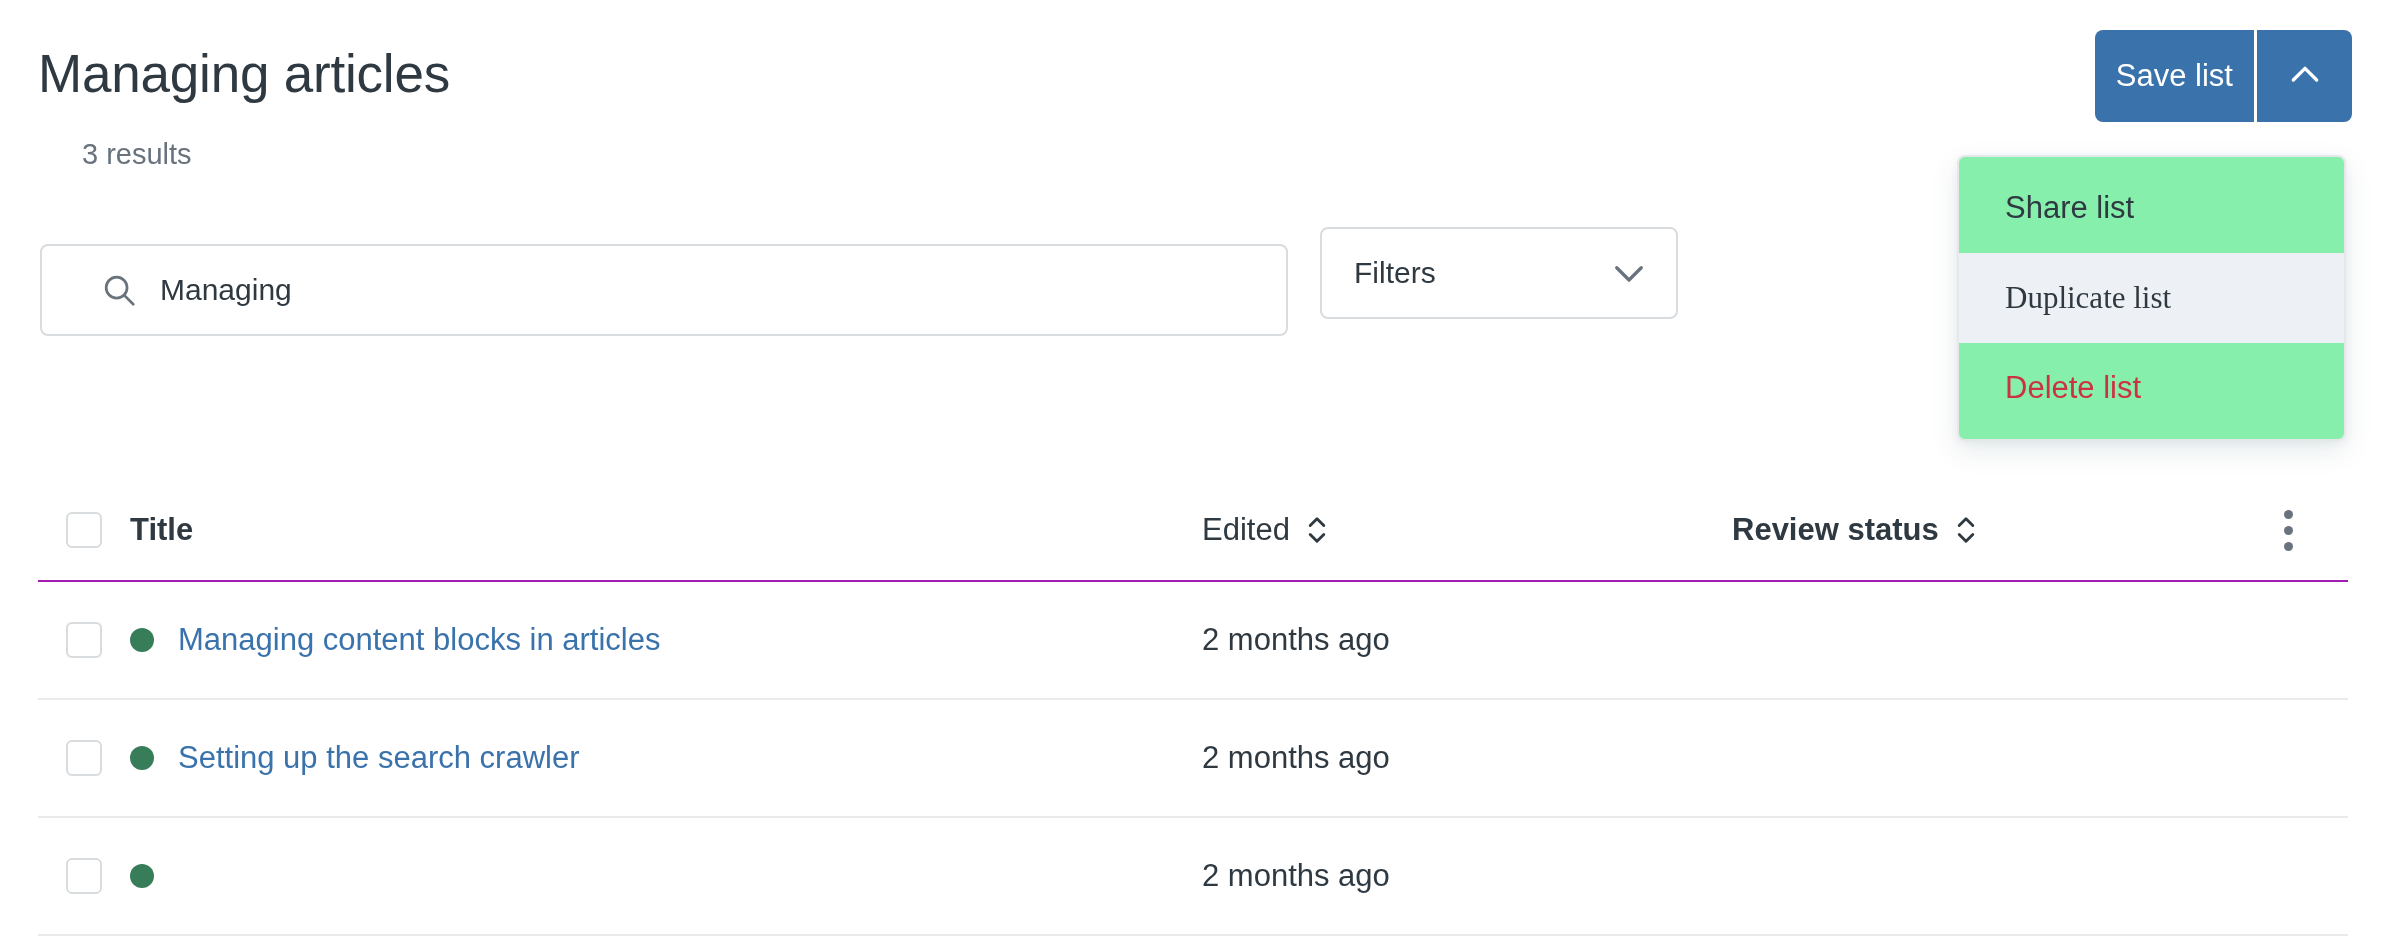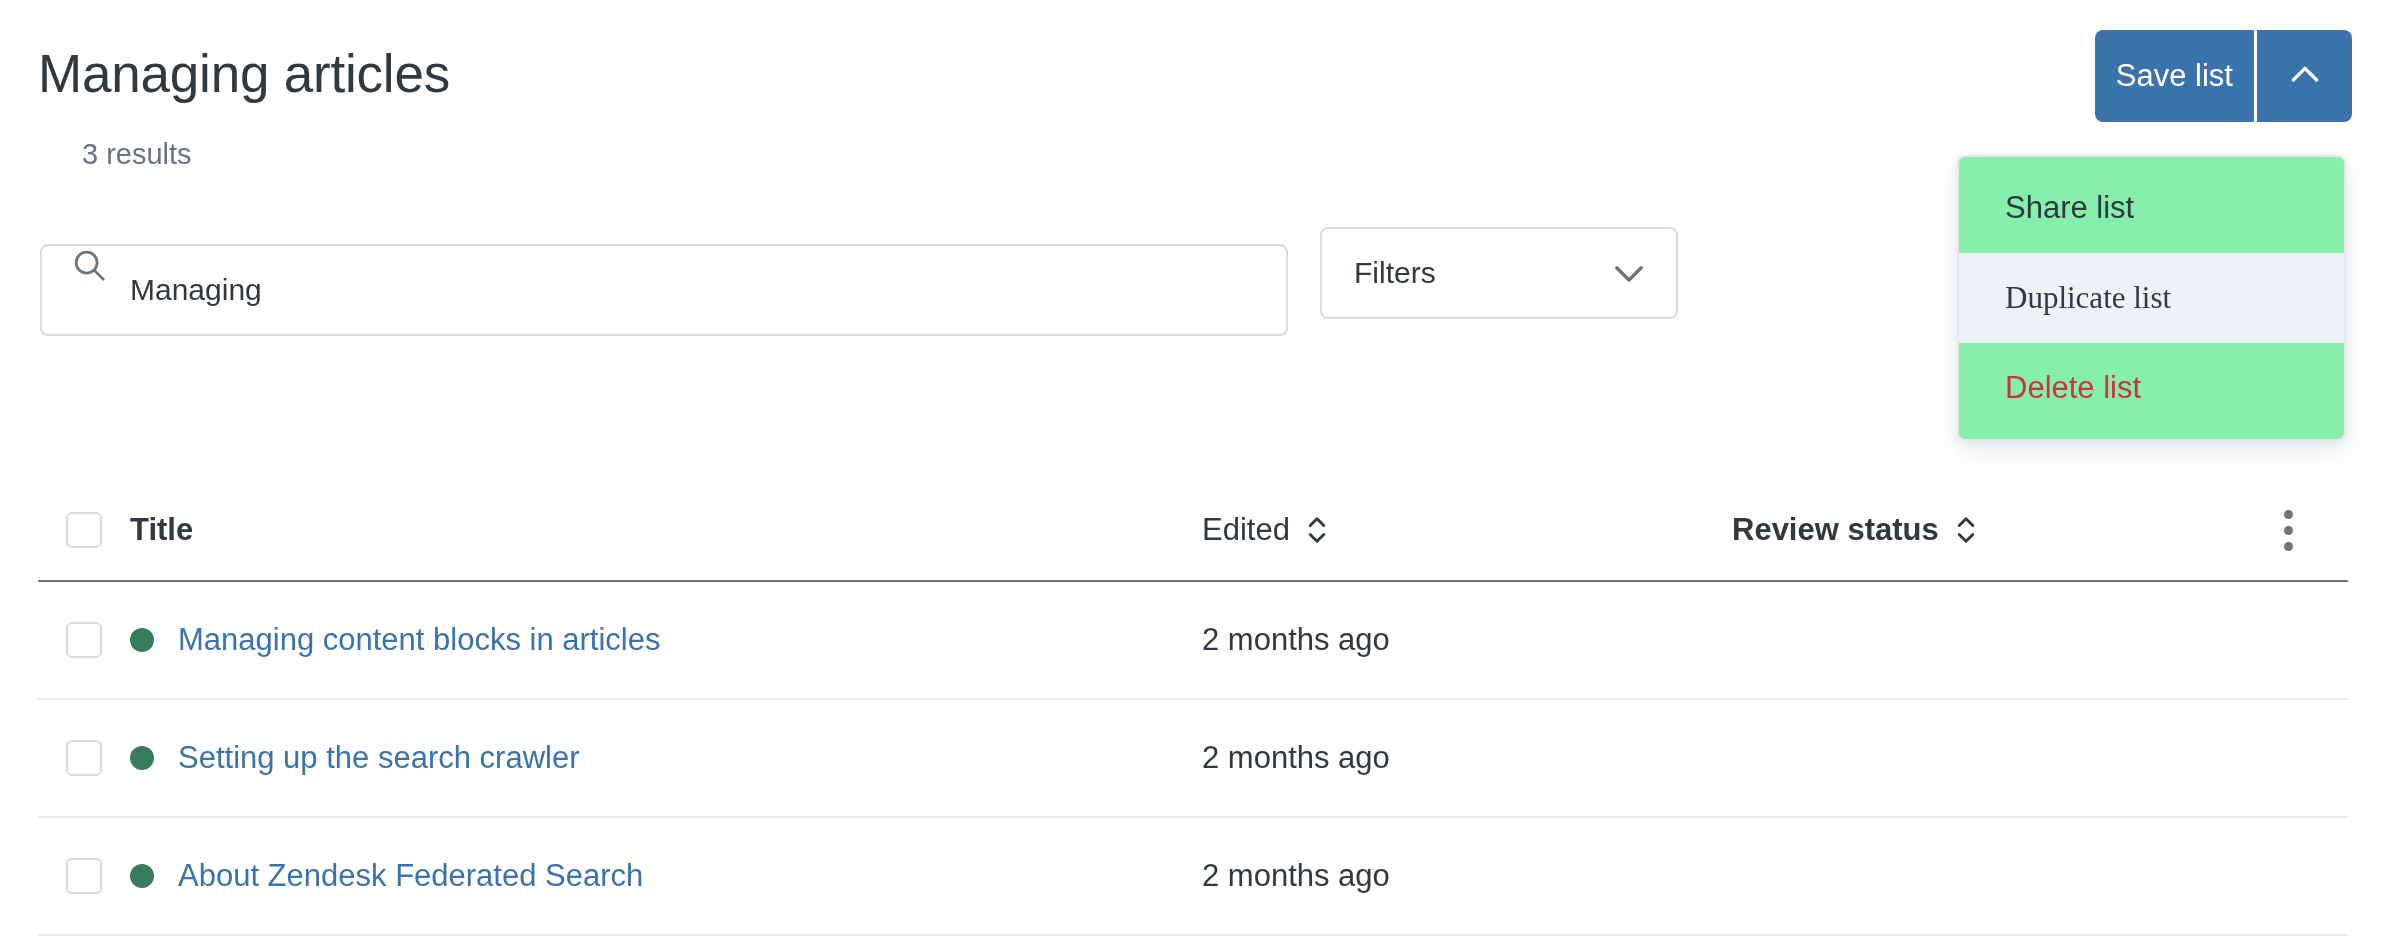--- a/index.html
+++ b/index.html
@@ -44,20 +44,22 @@
   .search-wrap {
     position: absolute;
     left: 40px;
     top: 244px;
     width: 1248px;
     height: 92px;
     border: 2px solid #d8dcde;
     border-radius: 8px;
     background: #ffffff;
     display: flex;
+    align-items: center;
+    padding-left: 30px;
   }
   .search-icon {
     margin-left: 28px;
     width: 38px;
     height: 38px;
     flex: 0 0 auto;
     display: flex;
     align-items: center;
     justify-content: center;
     color: #68737d;
@@ -178,21 +180,21 @@
   }
   .row {
     display: flex;
     align-items: center;
     border-bottom: 2px solid #e9ebed;
     height: 118px;
     position: relative;
   }
   .row.header-row {
     height: 102px;
-    border-bottom: 2px solid #737373;
+    border-bottom: 2px solid #a21caf;
   }
   .cb-cell {
     width: 92px;
     flex: 0 0 92px;
     display: flex;
     align-items: center;
     justify-content: center;
   }
   .checkbox {
     width: 36px;
@@ -385,20 +387,19 @@
       <div class="edited-cell">2 months ago</div>
       <div class="review-cell"></div>
     </div>
 
     <div class="row">
       <div class="cb-cell">
         <div class="checkbox"></div>
       </div>
       <div class="title-cell">
         <span class="status-dot"></span>
-        <a class="row-link" href="#">About Zendesk Federated Search</a>
       </div>
       <div class="edited-cell">2 months ago</div>
       <div class="review-cell"></div>
     </div>
 
   </div>
 </div>
 
 </body></html>

